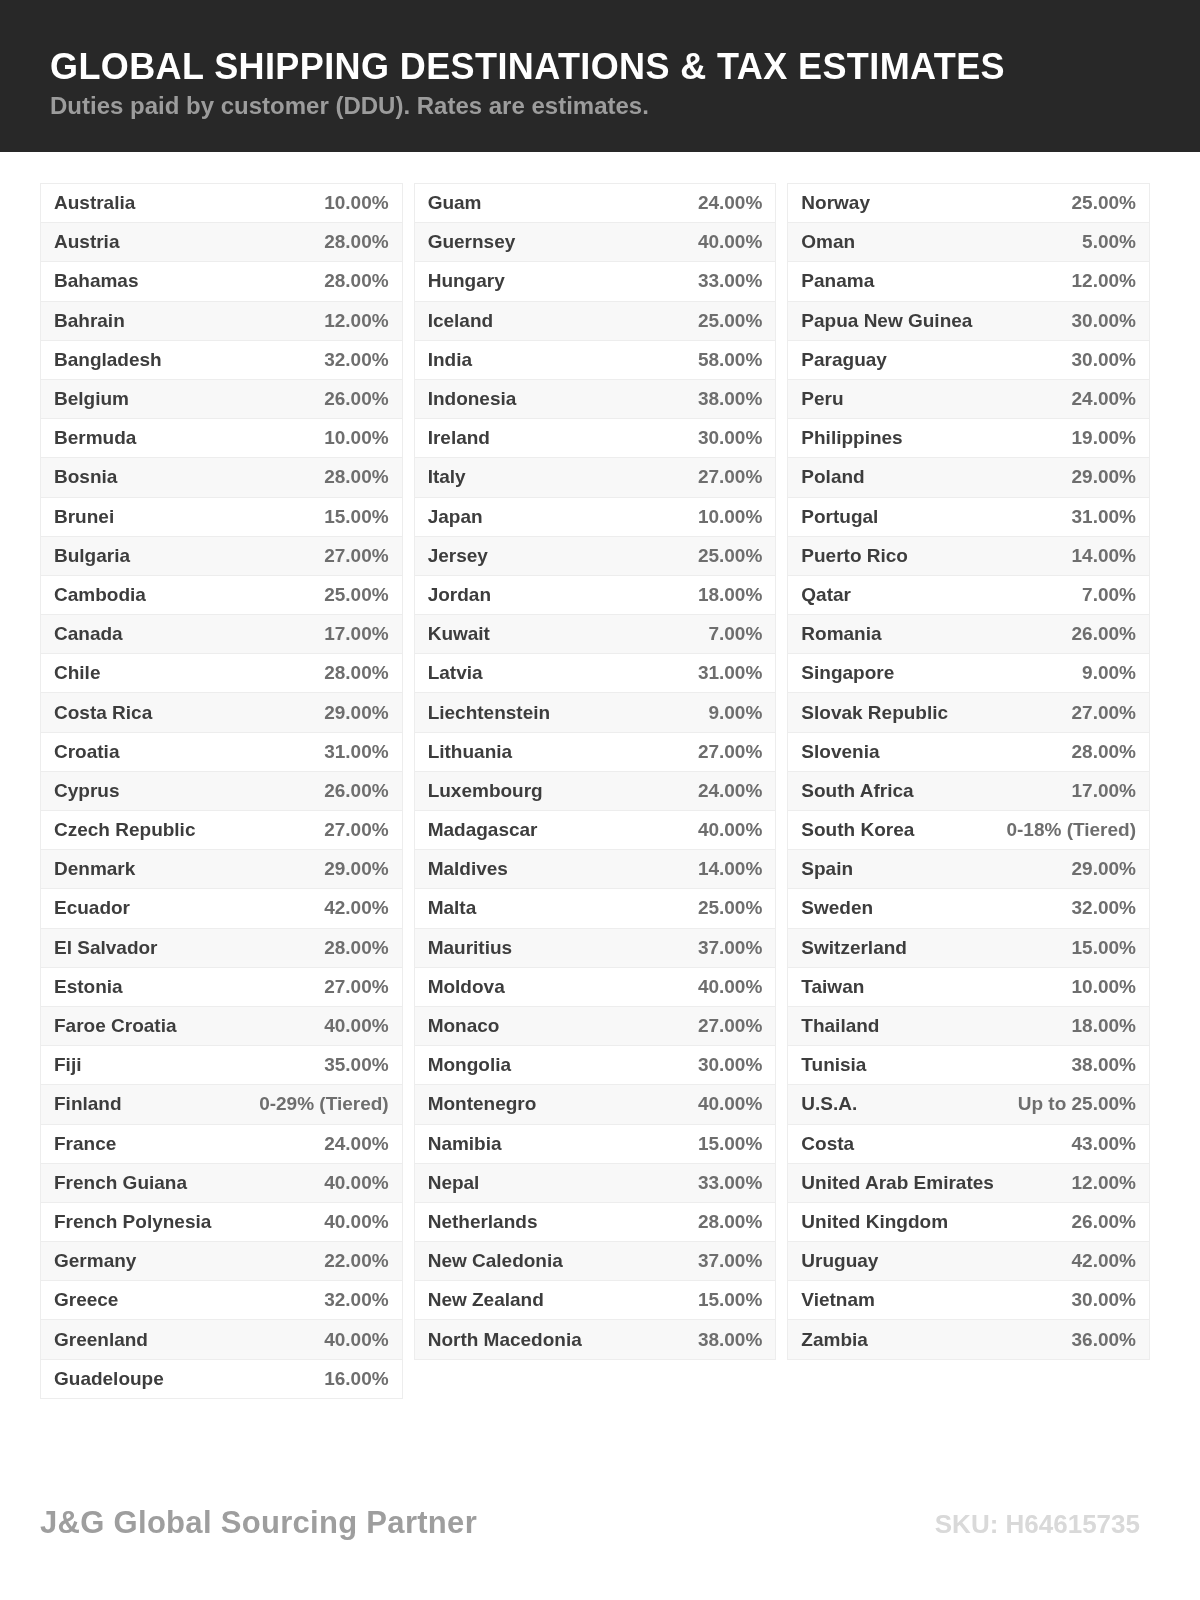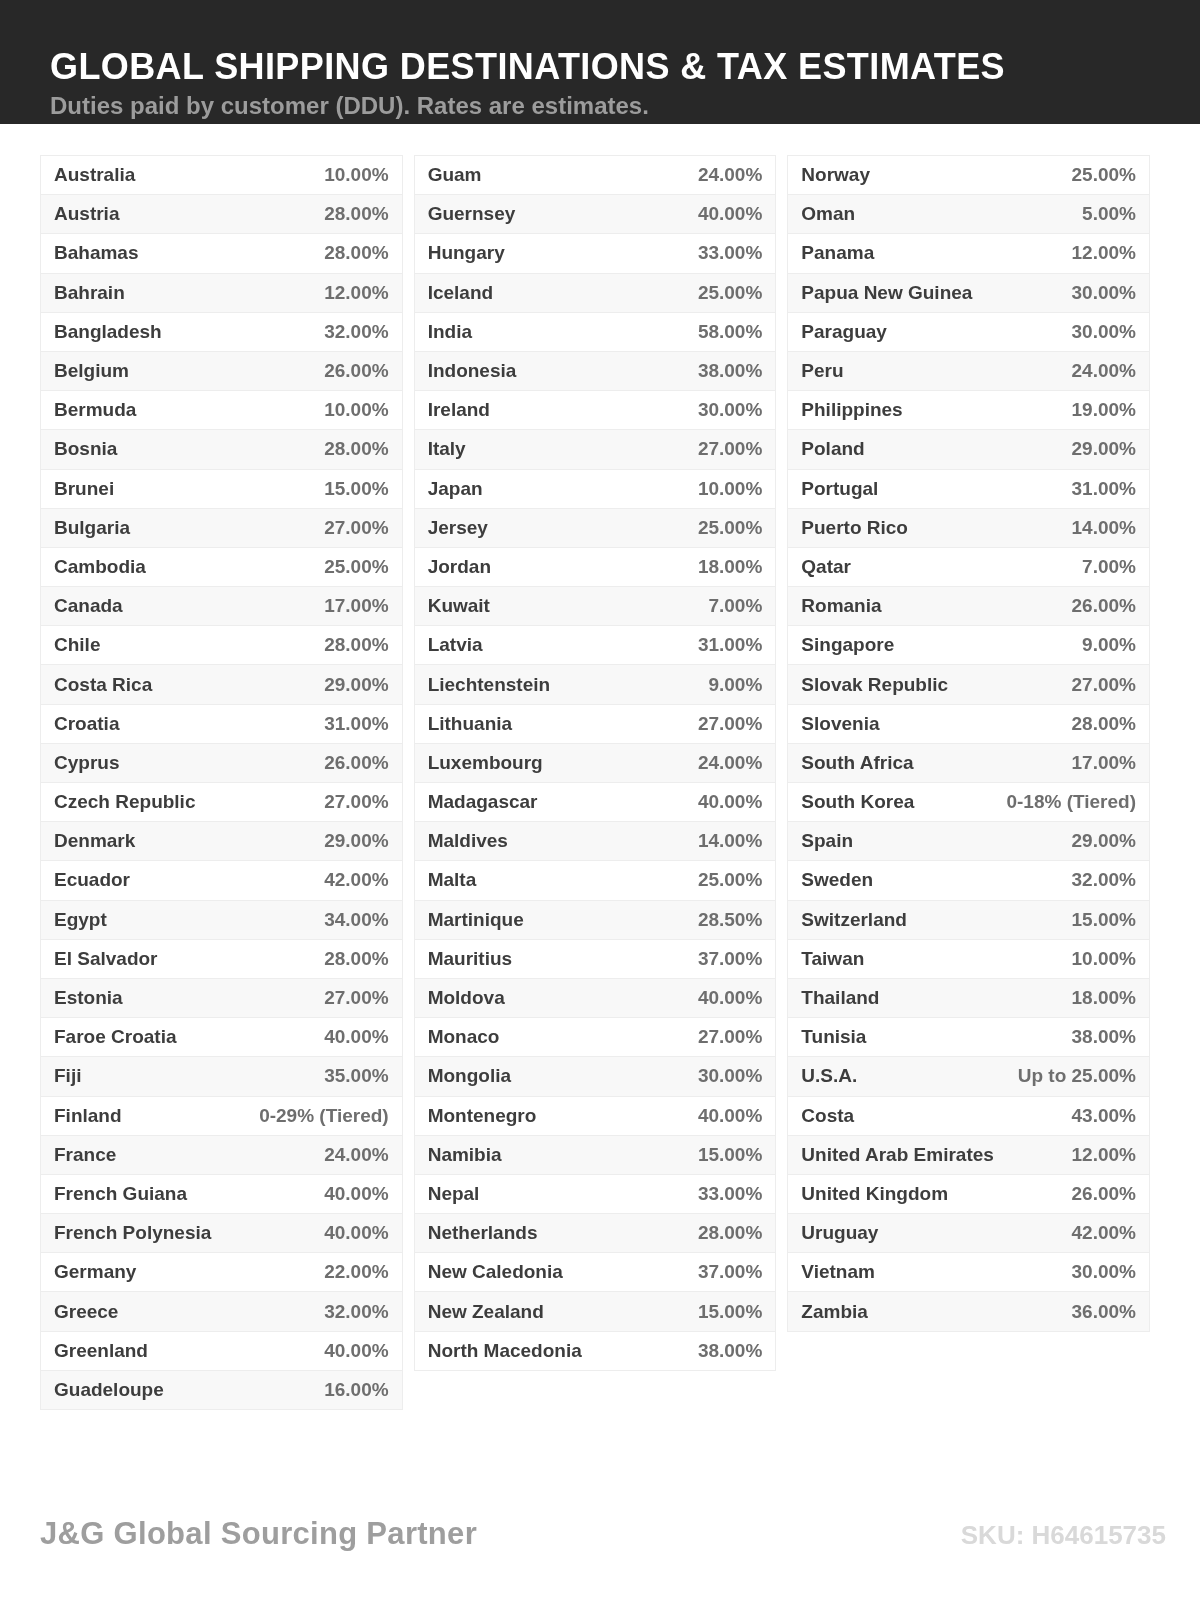--- a/index.html
+++ b/index.html
@@ -4,21 +4,21 @@
 <style>
   * { margin: 0; padding: 0; box-sizing: border-box; }
   html, body {
     width: 1200px; height: 1600px;
     background: #ffffff;
     font-family: "Liberation Sans", sans-serif;
     overflow: hidden;
   }
   .header {
     background: var(--header-bg, #282828);
-    height: 124px;
+    height: 152px;
     padding: 46px 50px 0 50px;
   }
   .title {
     color: var(--title-text, #ffffff);
     font-size: 36px;
     font-weight: bold;
     letter-spacing: 0.4px;
     white-space: nowrap;
   }
   .subtitle {
@@ -59,21 +59,21 @@
     color: var(--rate-text, #6e6e6e);
     font-size: 19px;
     white-space: nowrap;
     text-align: right;
     margin-left: 8px;
   }
   .footer {
     display: flex;
     justify-content: space-between;
     align-items: baseline;
-    margin: 106px 34px 0 40px;
+    margin: 106px 60px 0 40px;
   }
   .brand {
     color: var(--brand-text, #9e9e9e);
     font-size: 31px;
     font-weight: bold;
     letter-spacing: 0.3px;
   }
   .sku {
     color: var(--sku-text, #d9d9d9);
     font-size: 26px;
@@ -160,24 +160,20 @@
       </div>
       <div class="row">
         <span class="country">Denmark</span>
         <span class="rate">29.00%</span>
       </div>
       <div class="row">
         <span class="country">Ecuador</span>
         <span class="rate">42.00%</span>
       </div>
       <div class="row">
-        <span class="country">Egypt</span>
-        <span class="rate">34.00%</span>
-      </div>
-      <div class="row">
         <span class="country">El Salvador</span>
         <span class="rate">28.00%</span>
       </div>
       <div class="row">
         <span class="country">Estonia</span>
         <span class="rate">27.00%</span>
       </div>
       <div class="row">
         <span class="country">Faroe Croatia</span>
         <span class="rate">40.00%</span>
@@ -288,24 +284,20 @@
         <span class="country">Madagascar</span>
         <span class="rate">40.00%</span>
       </div>
       <div class="row">
         <span class="country">Maldives</span>
         <span class="rate">14.00%</span>
       </div>
       <div class="row">
         <span class="country">Malta</span>
         <span class="rate">25.00%</span>
-      </div>
-      <div class="row">
-        <span class="country">Martinique</span>
-        <span class="rate">28.50%</span>
       </div>
       <div class="row">
         <span class="country">Mauritius</span>
         <span class="rate">37.00%</span>
       </div>
       <div class="row">
         <span class="country">Moldova</span>
         <span class="rate">40.00%</span>
       </div>
       <div class="row">

